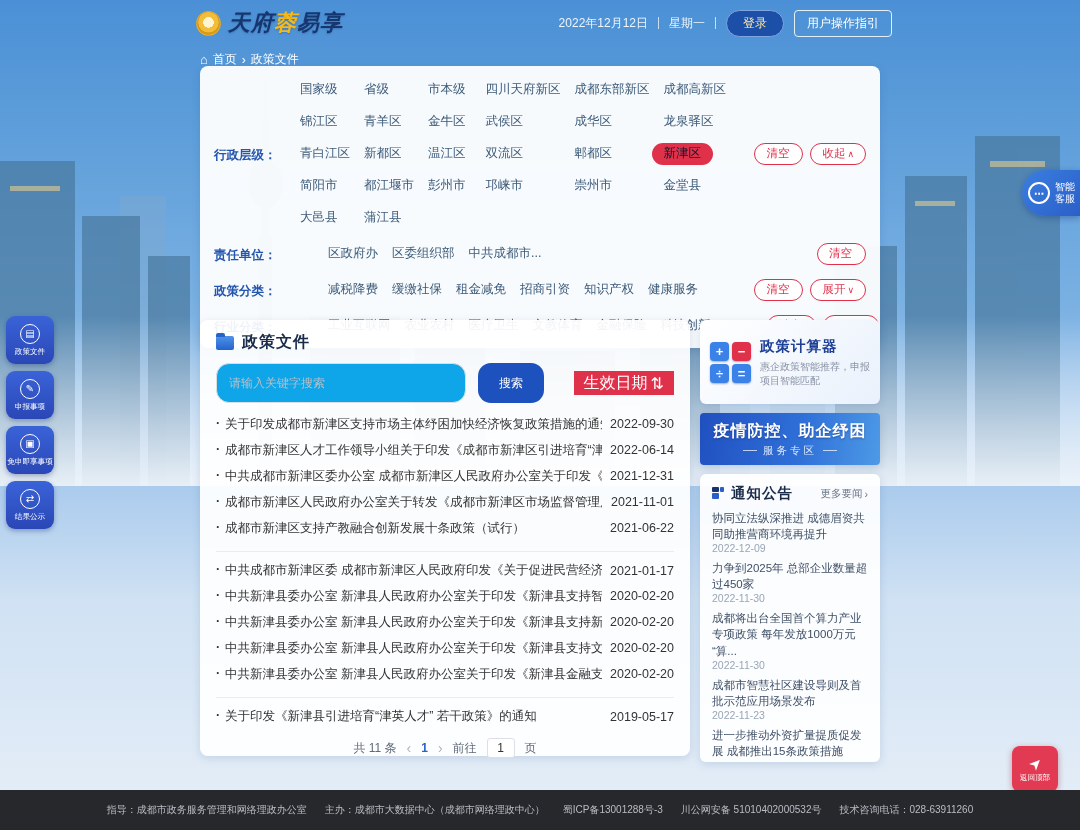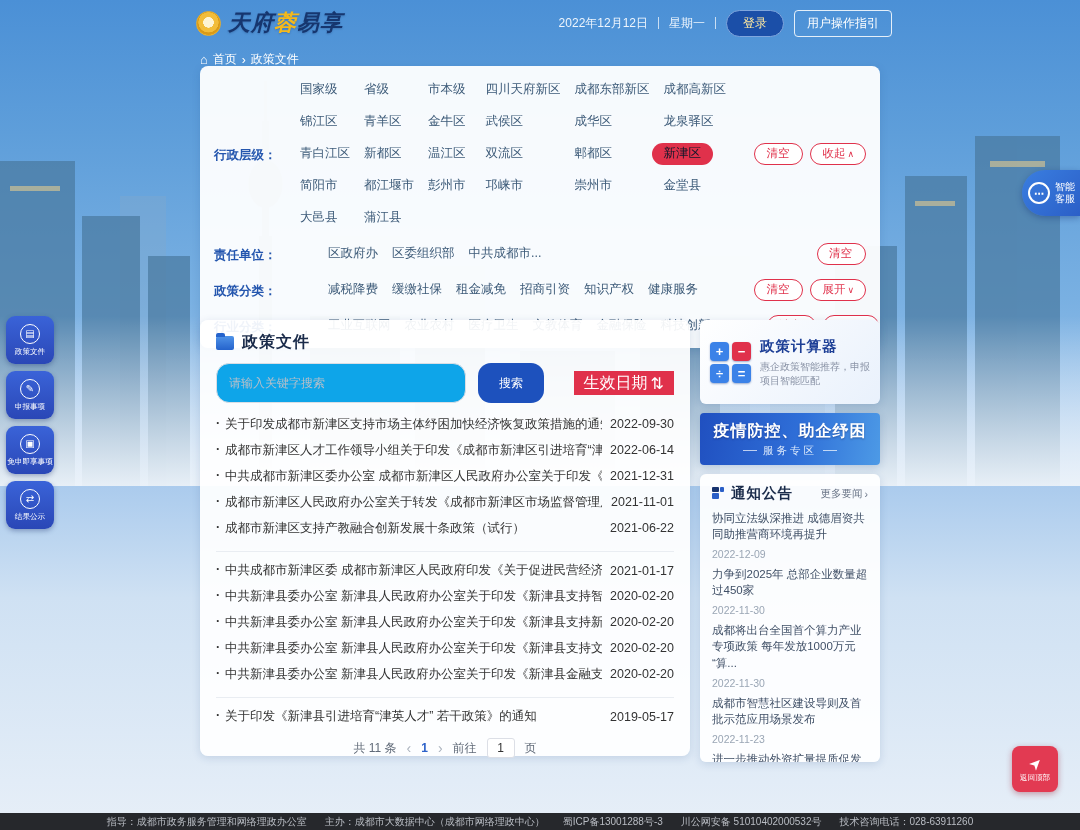--- a/index.html
+++ b/index.html
@@ -82,36 +82,36 @@
   .bn2::before,.bn2::after { content:""; width:14px; height:1px; background:rgba(255,255,255,.7); }
   .notice-card { margin-top:9px; height:288px; background:rgba(255,255,255,.92); border-radius:6px; padding:10px 12px; box-shadow:0 2px 8px rgba(30,70,130,.15); overflow:hidden; }
   .notice-hd { display:flex; align-items:center; margin-bottom:7px; }
   .notice-ic { width:13px; height:13px; flex:none; display:grid; grid-template-columns:7px 4px; grid-template-rows:5px 6px; gap:1px; margin-right:6px; }
   .notice-ic i { background:#2b5fc7; border-radius:1px; }
   .notice-ic i:nth-child(1){ background:#17336e; }
   .notice-title { font-size:14.5px; font-weight:800; color:#1a2b4a; letter-spacing:1px; }
   .notice-more { margin-left:auto; font-size:10.5px; color:#6b7688; cursor:pointer; display:flex; align-items:center; gap:2px; }
   .n-item { cursor:pointer; }
   .n-title { font-size:11.5px; color:#3f4f66; line-height:1.4; }
-  .n-date { font-size:10.5px; color:#9aa6b5; margin:6px 0 6px; }
+  .n-date { font-size:10.5px; color:#9aa6b5; margin:0 0 6px; }
 
   
   .service-fab { position:absolute; right:0; top:170px; width:58px; height:46px; border-radius:23px 0 0 23px;
                  background:linear-gradient(135deg,#3a7ee0,#2b5fc7); display:flex; align-items:center; gap:5px; padding-left:6px;
                  cursor:pointer; box-shadow:0 2px 6px rgba(20,50,120,.4); }
   .svc-ic { width:22px; height:22px; flex:none; border:2px solid #fff; border-radius:50%; color:#fff; font-size:10px; font-weight:bold;
             display:flex; align-items:center; justify-content:center; }
   .svc-tx { color:#fff; font-size:10px; line-height:1.2; }
   .backtop { position:absolute; left:1012px; top:746px; width:46px; height:46px; border-radius:8px; background:#e23a52;
              display:flex; flex-direction:column; align-items:center; justify-content:center; gap:1px; cursor:pointer; box-shadow:0 2px 6px rgba(150,20,40,.4); }
   .bt-ic { color:#fff; font-size:15px; transform:rotate(-45deg); line-height:1; }
   .bt-lb { color:#fff; font-size:8px; transform:scale(.95); }
 
   
-  .footer { position:absolute; left:0; right:0; bottom:0; height:17px; background:#26282c; display:flex; align-items:center; justify-content:center; gap:18px; }
+  .footer { position:absolute; left:0; right:0; bottom:0; height:40px; background:#26282c; display:flex; align-items:center; justify-content:center; gap:18px; }
   .ft-item { color:#b9bdc4; font-size:10px; white-space:nowrap; }
 </style>
 </head>
 <body>
 
 <div class="page">
 
   <svg class="skyline" viewBox="0 0 1080 420" aria-hidden="true">
     <g fill="#7fa9cf" opacity="0.45">
       <rect x="120" y="130" width="46" height="290"></rect>

